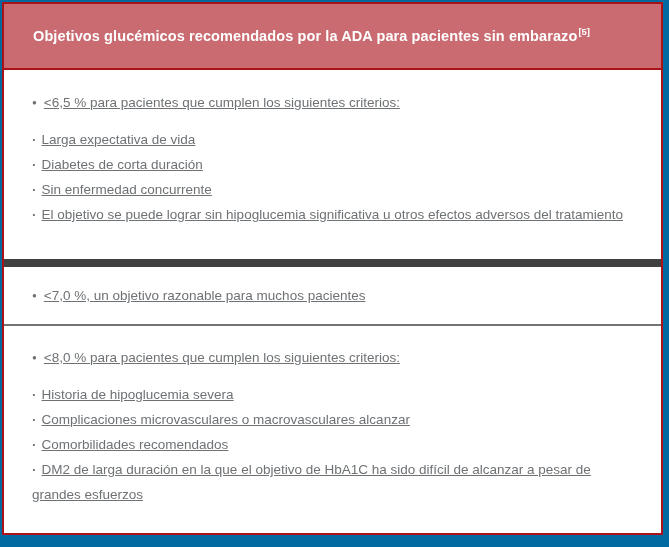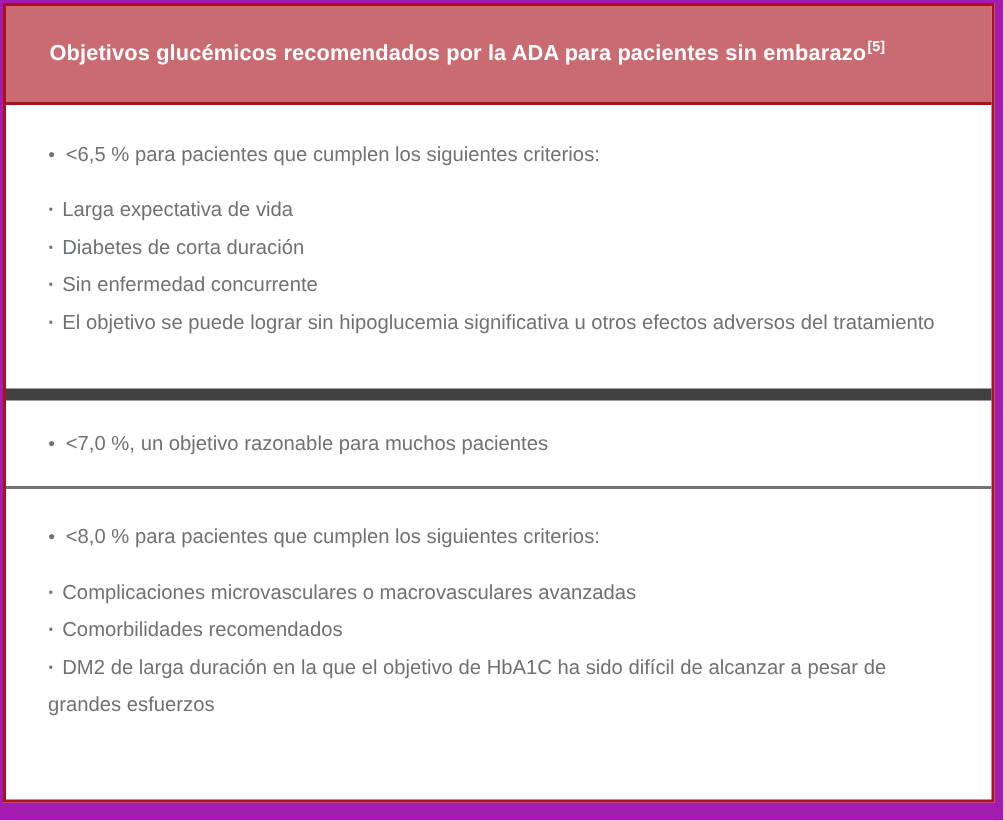--- a/index.html
+++ b/index.html
@@ -1,21 +1,21 @@
 <!DOCTYPE html>
 <html><head>
 <meta charset="utf-8">
 <style>
   * { margin: 0; padding: 0; box-sizing: border-box; }
   html, body { background: #ffffff; }
   .page {
     position: relative;
     width: 669px;
     height: 547px;
-    background: #a21caf;
+    background: #0369a1;
     font-family: "Liberation Sans", "DejaVu Sans", sans-serif;
     overflow: hidden;
   }
   .panel {
     position: absolute;
     left: 2px;
     top: 2px;
     width: 661px;
     height: 533px;
     border: 2px solid #a91318;
@@ -46,20 +46,21 @@
   }
   .tbody { display: flex; flex-direction: column; }
   .section { padding-left: 28px; padding-right: 32px; }
   .sec-1 { height: 189px; padding-top: 20px; }
   .sec-2 { height: 65px; border-top: 8px solid #404040; display: flex; align-items: center; }
   .sec-3 { height: 209px; border-top: 2px solid #737373; padding-top: 19px; }
   .row {
     font-size: 13.5px;
     line-height: 25px;
     color: #6e7275;
+    text-decoration: underline;
   }
   .heading { margin-bottom: 12px; }
   .sec-2 .heading { margin-bottom: 0; }
   .pb {
     display: inline-block;
     font-size: 8px;
     color: #6e7275;
     vertical-align: 2px;
     margin-right: 7px;
   }
@@ -91,20 +92,21 @@
         <div class="row"><span class="sb">·</span><span>Sin enfermedad concurrente</span></div>
         <div class="row"><span class="sb">·</span><span>El objetivo se puede lograr sin hipoglucemia significativa u otros efectos adversos del tratamiento</span></div>
       </div>
 
       <div class="section sec-2">
         <div class="row heading"><span class="pb">●</span><span>&lt;7,0 %, un objetivo razonable para muchos pacientes</span></div>
       </div>
 
       <div class="section sec-3">
         <div class="row heading"><span class="pb">●</span><span>&lt;8,0 % para pacientes que cumplen los siguientes criterios:</span></div>
-        <div class="row"><span class="sb">·</span><span>Complicaciones microvasculares o macrovasculares avanzadas</span></div>
+        <div class="row"><span class="sb">·</span><span>Historia de hipoglucemia severa</span></div>
+        <div class="row"><span class="sb">·</span><span>Complicaciones microvasculares o macrovasculares alcanzar</span></div>
         <div class="row"><span class="sb">·</span><span>Comorbilidades recomendados</span></div>
         <div class="row"><span class="sb">·</span><span>DM2 de larga duración en la que el objetivo de HbA1C ha sido difícil de alcanzar a pesar de grandes esfuerzos</span></div>
       </div>
 
     </div>
   </div>
 </div>
 
 </body></html>

